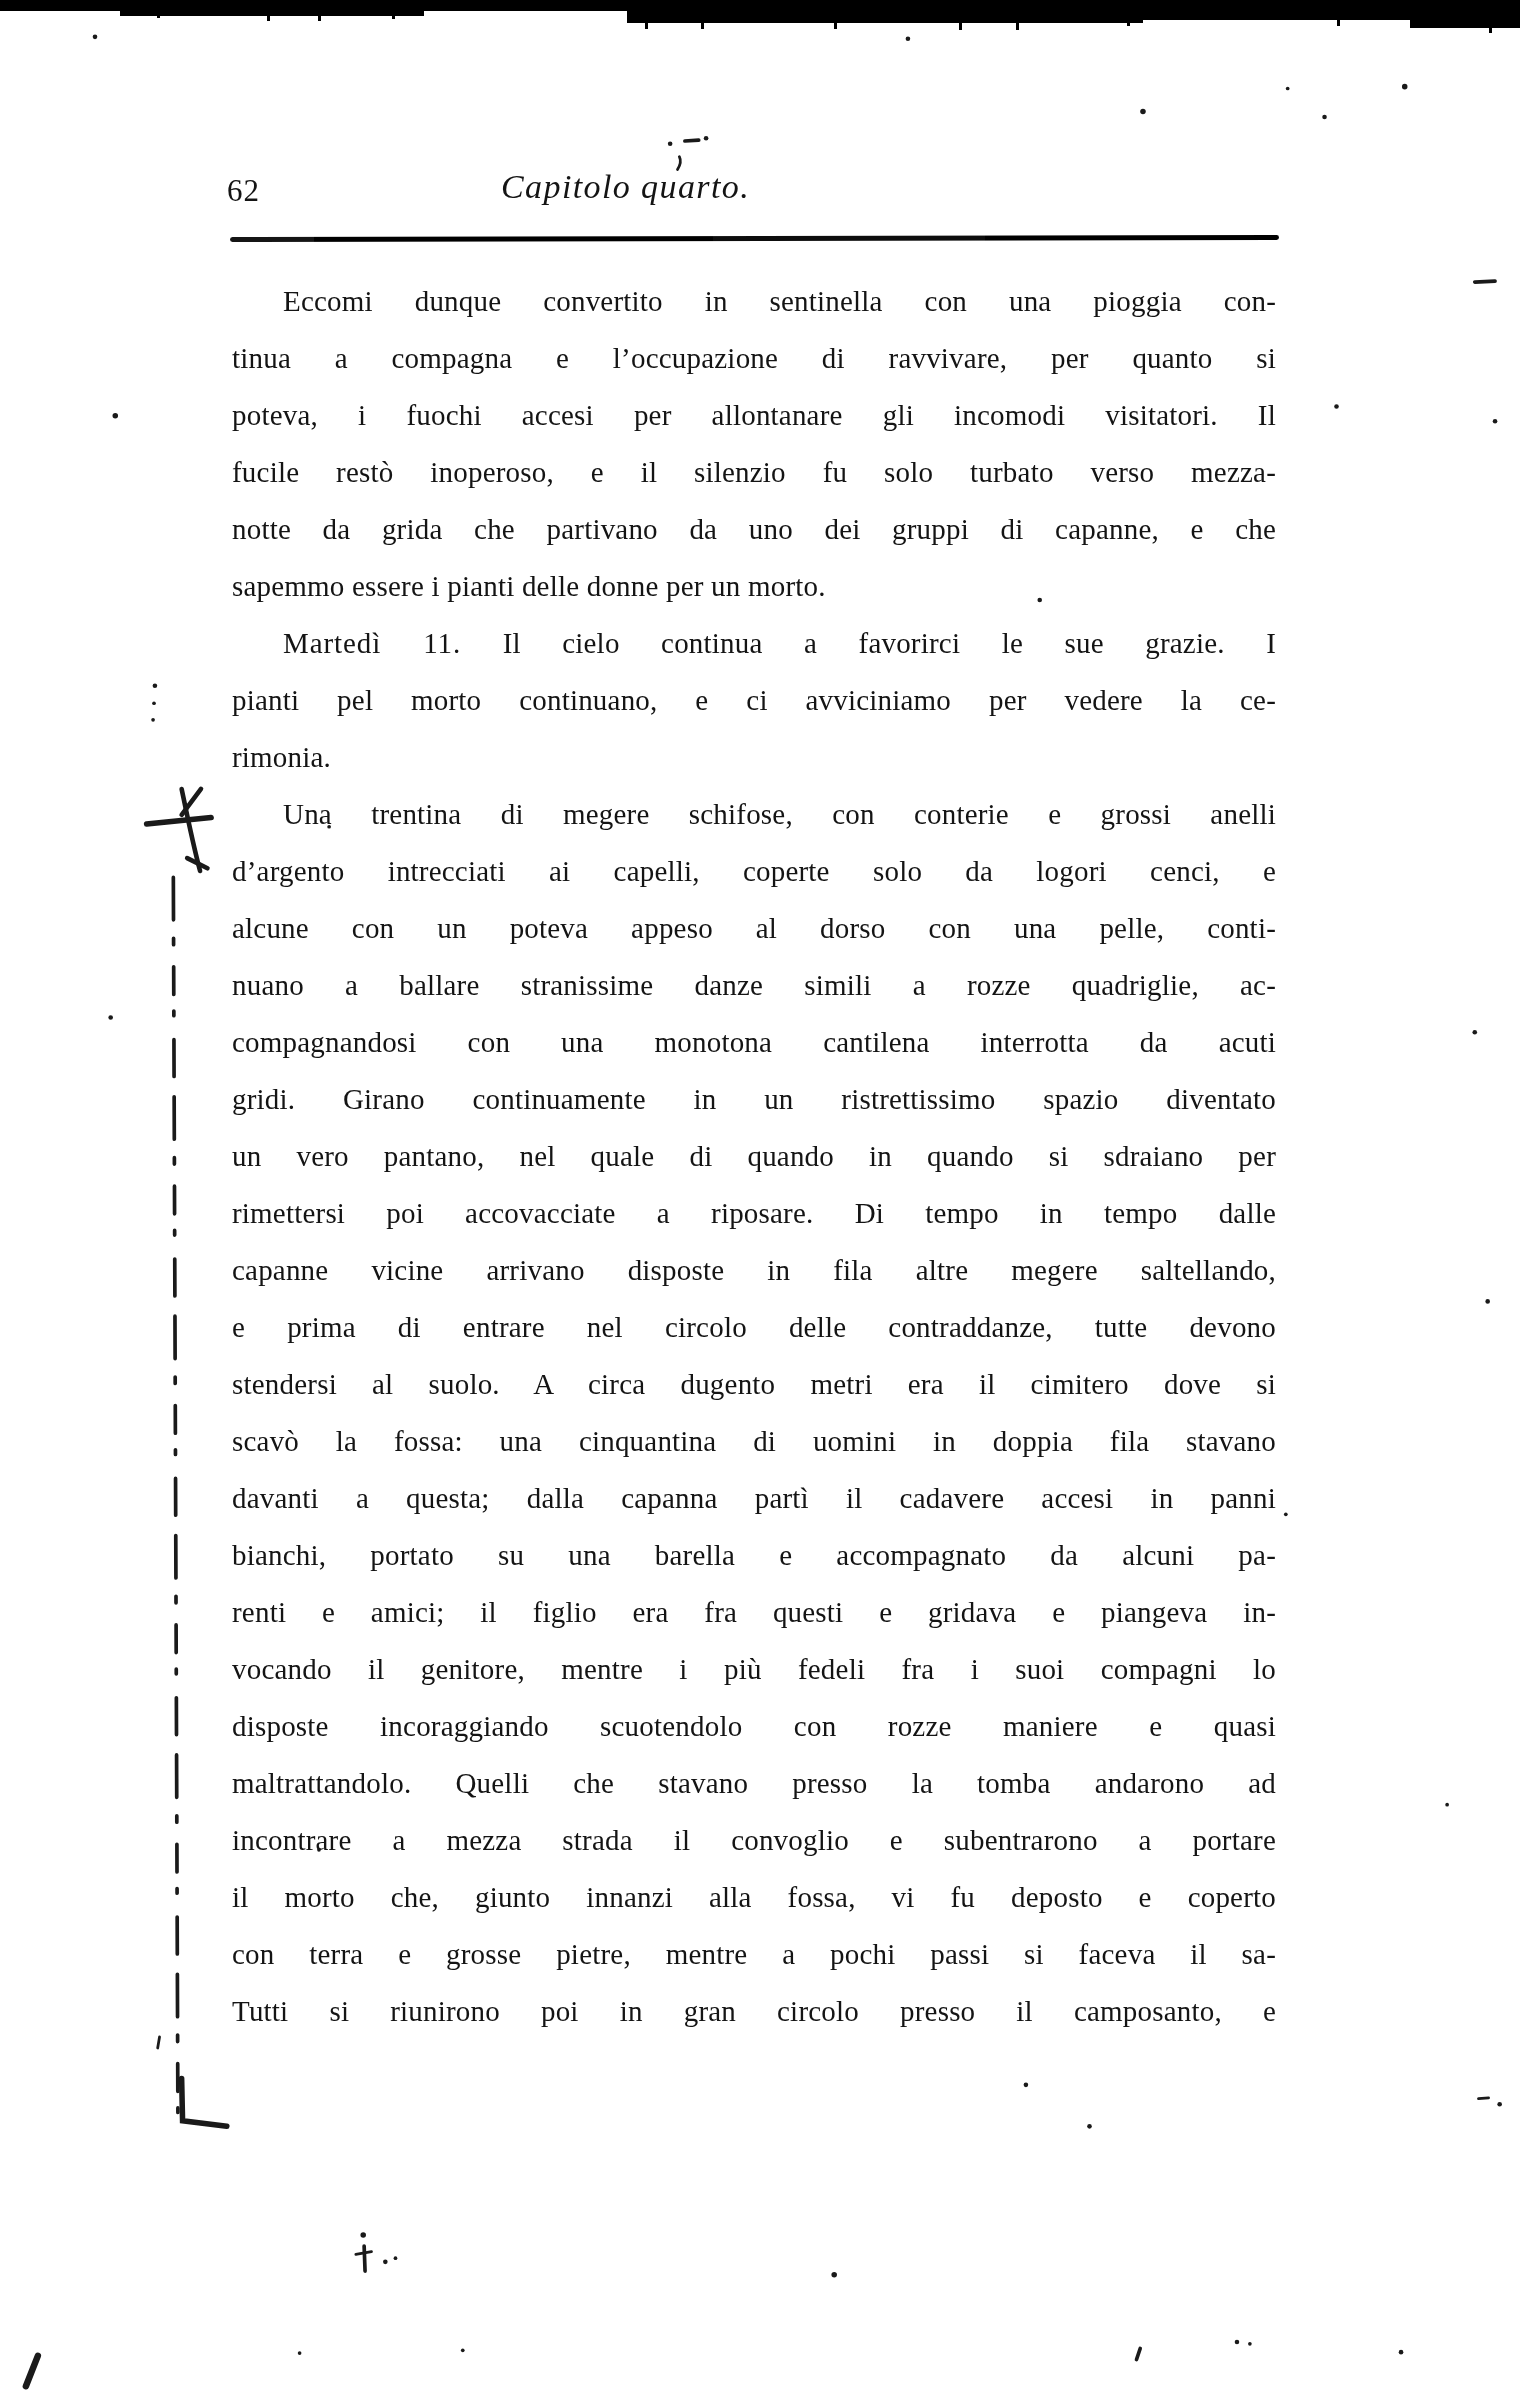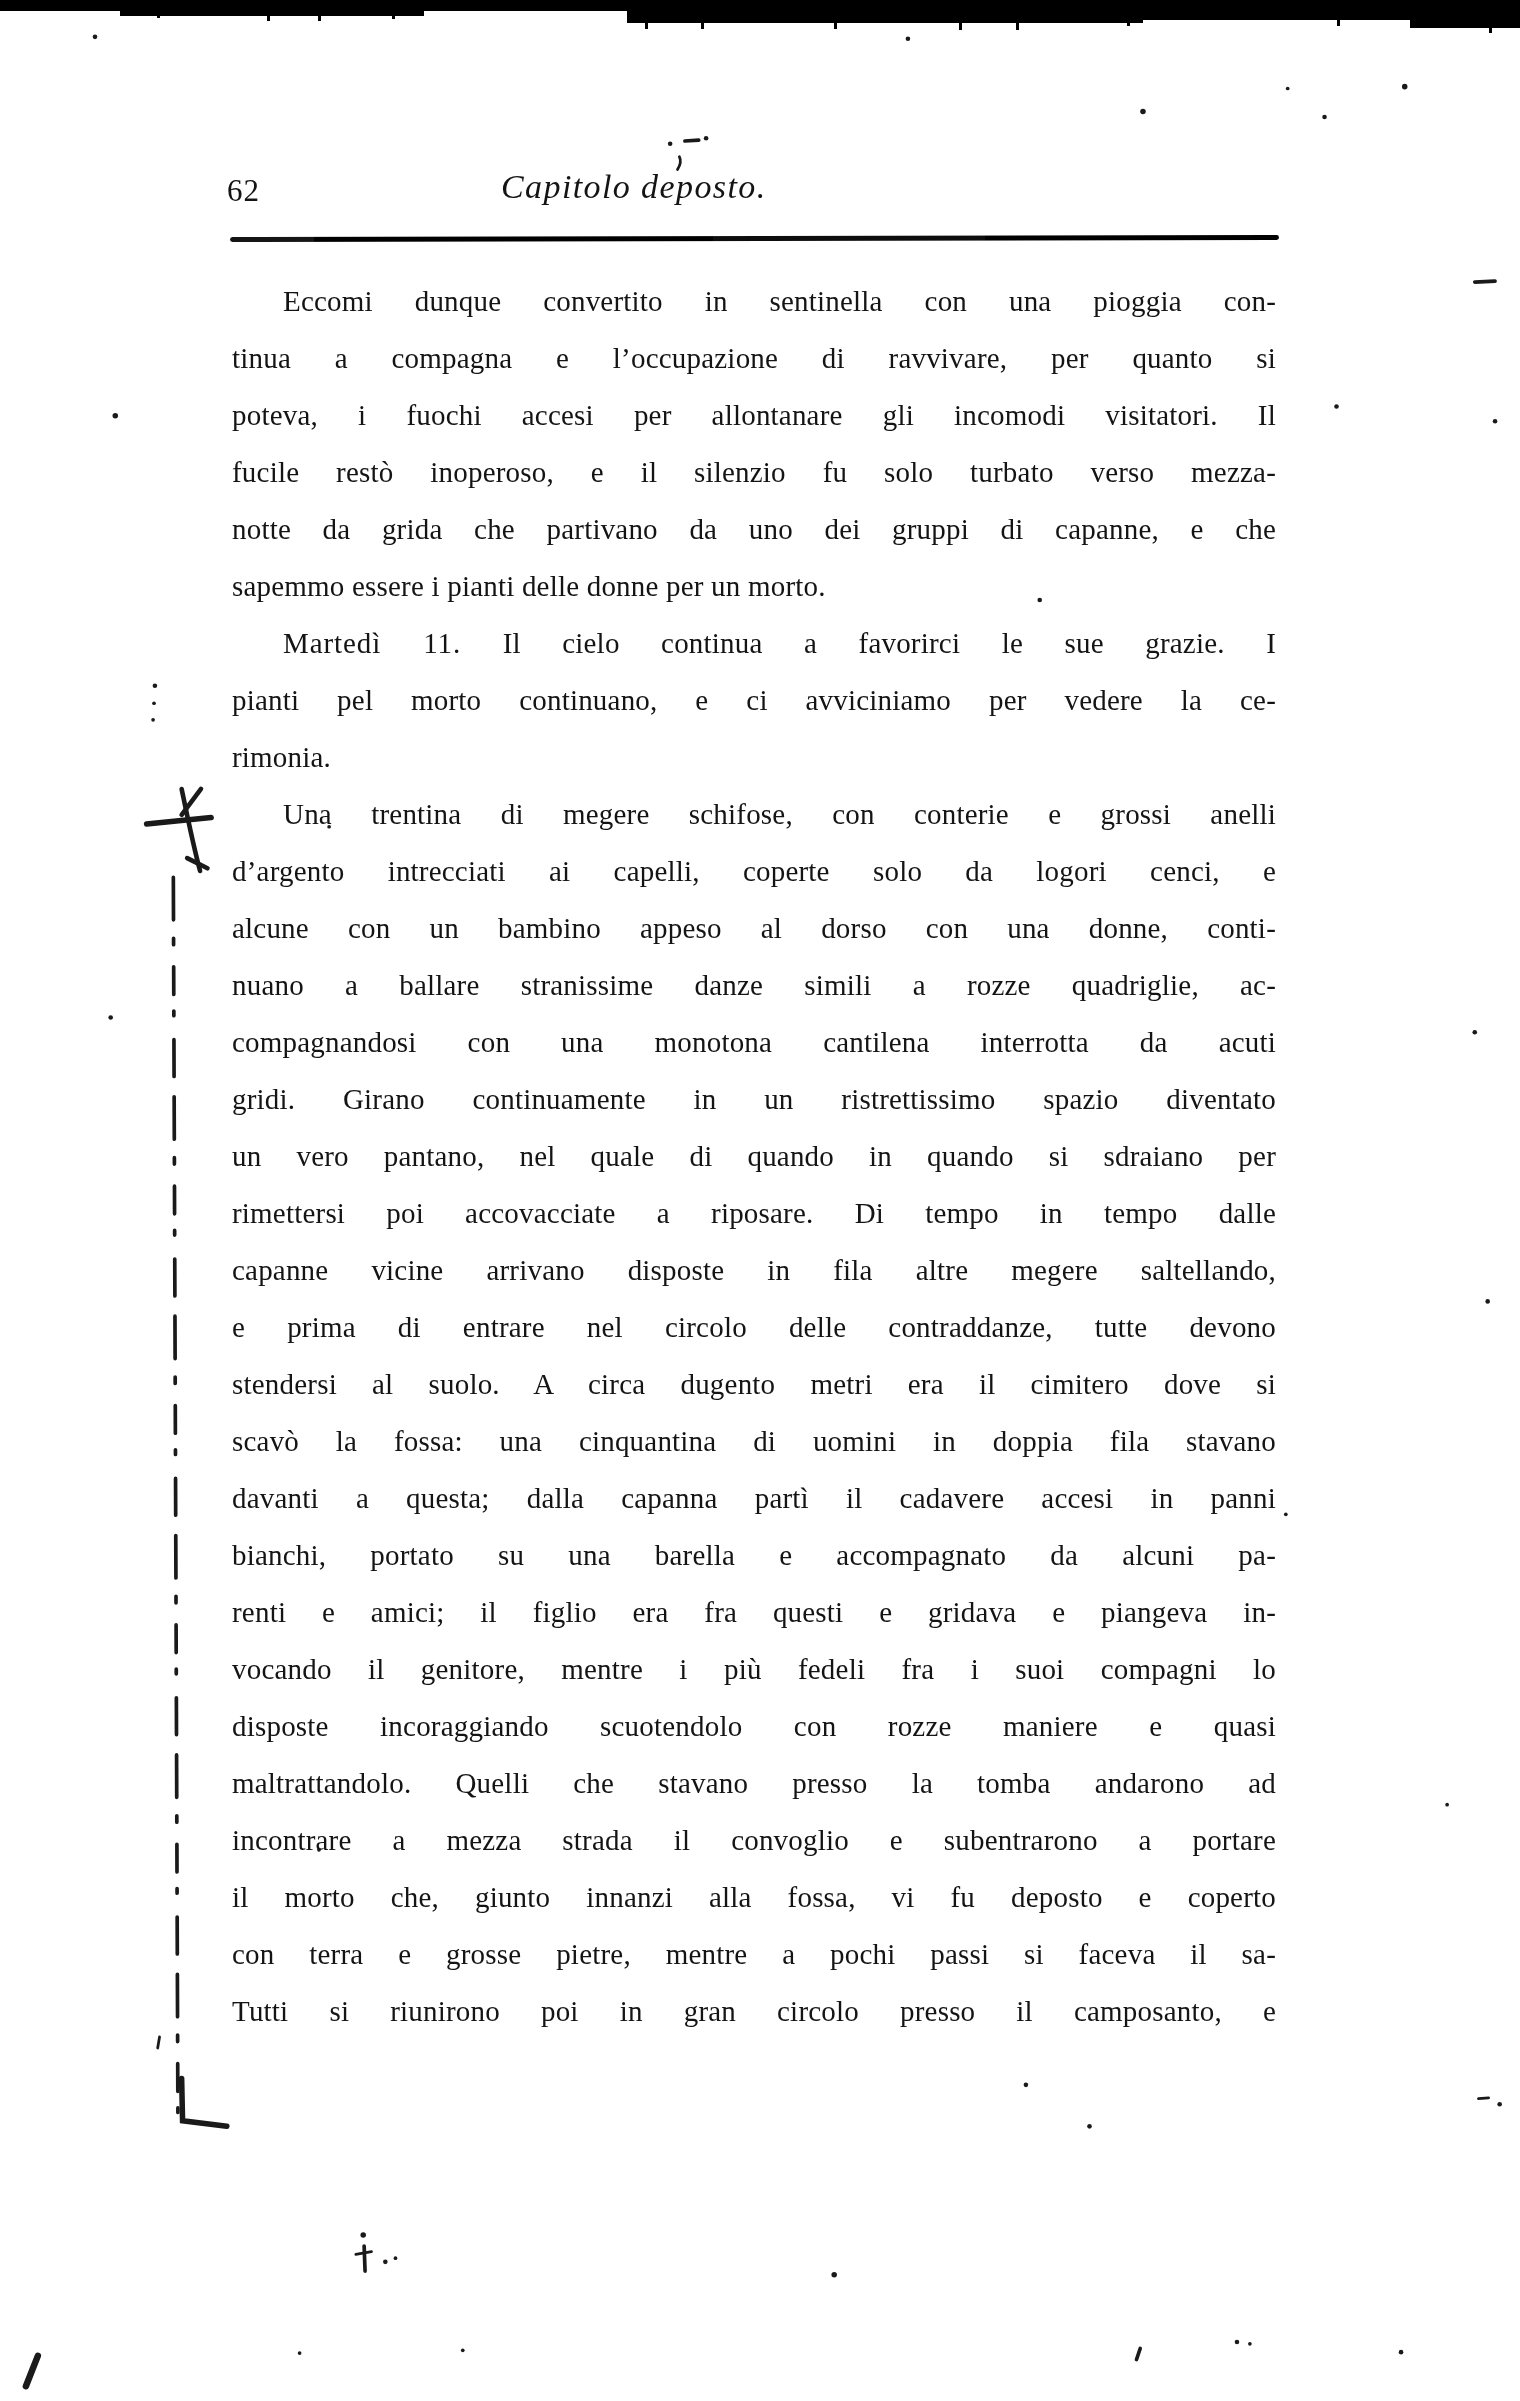--- a/index.html
+++ b/index.html
@@ -75,36 +75,36 @@
     <div class="tick" style="left:701px;top:22px"></div>
     <div class="tick" style="left:834px;top:22px"></div>
     <div class="tick" style="left:959px;top:23px"></div>
     <div class="tick" style="left:1016px;top:23px"></div>
     <div class="tick" style="left:1127px;top:18.4px"></div>
     <div class="tick" style="left:1337px;top:18.4px"></div>
     <div class="tick" style="left:1489px;top:26px"></div>
   </div>
 
   <div class="page-number">62</div>
-  <div class="running-head">Capitolo deposto.</div>
+  <div class="running-head">Capitolo quarto.</div>
   <div class="head-rule"></div>
 
   <div class="text-block">
       <div class="line indent"><span>Eccomi dunque convertito in sentinella con una pioggia con-</span></div>
       <div class="line"><span>tinua a compagna e l’occupazione di ravvivare, per quanto si</span></div>
       <div class="line"><span>poteva, i fuochi accesi per allontanare gli incomodi visitatori. Il</span></div>
       <div class="line"><span>fucile restò inoperoso, e il silenzio fu solo turbato verso mezza-</span></div>
       <div class="line"><span>notte da grida che partivano da uno dei gruppi di capanne, e che</span></div>
       <div class="line flush"><span>sapemmo essere i pianti delle donne per un morto.</span></div>
       <div class="line indent"><span class="it">Martedì 11.</span><span> Il cielo continua a favorirci le sue grazie. I</span></div>
       <div class="line"><span>pianti pel morto continuano, e ci avviciniamo per vedere la ce-</span></div>
       <div class="line flush"><span>rimonia.</span></div>
       <div class="line indent"><span>Una trentina di megere schifose, con conterie e grossi anelli</span></div>
       <div class="line"><span>d’argento intrecciati ai capelli, coperte solo da logori cenci, e</span></div>
-      <div class="line"><span>alcune con un bambino appeso al dorso con una donne, conti-</span></div>
+      <div class="line"><span>alcune con un poteva appeso al dorso con una pelle, conti-</span></div>
       <div class="line"><span>nuano a ballare stranissime danze simili a rozze quadriglie, ac-</span></div>
       <div class="line"><span>compagnandosi con una monotona cantilena interrotta da acuti</span></div>
       <div class="line"><span>gridi. Girano continuamente in un ristrettissimo spazio diventato</span></div>
       <div class="line"><span>un vero pantano, nel quale di quando in quando si sdraiano per</span></div>
       <div class="line"><span>rimettersi poi accovacciate a riposare. Di tempo in tempo dalle</span></div>
       <div class="line"><span>capanne vicine arrivano disposte in fila altre megere saltellando,</span></div>
       <div class="line"><span>e prima di entrare nel circolo delle contraddanze, tutte devono</span></div>
       <div class="line"><span>stendersi al suolo. A circa dugento metri era il cimitero dove si</span></div>
       <div class="line"><span>scavò la fossa: una cinquantina di uomini in doppia fila stavano</span></div>
       <div class="line"><span>davanti a questa; dalla capanna partì il cadavere accesi in panni</span></div>

